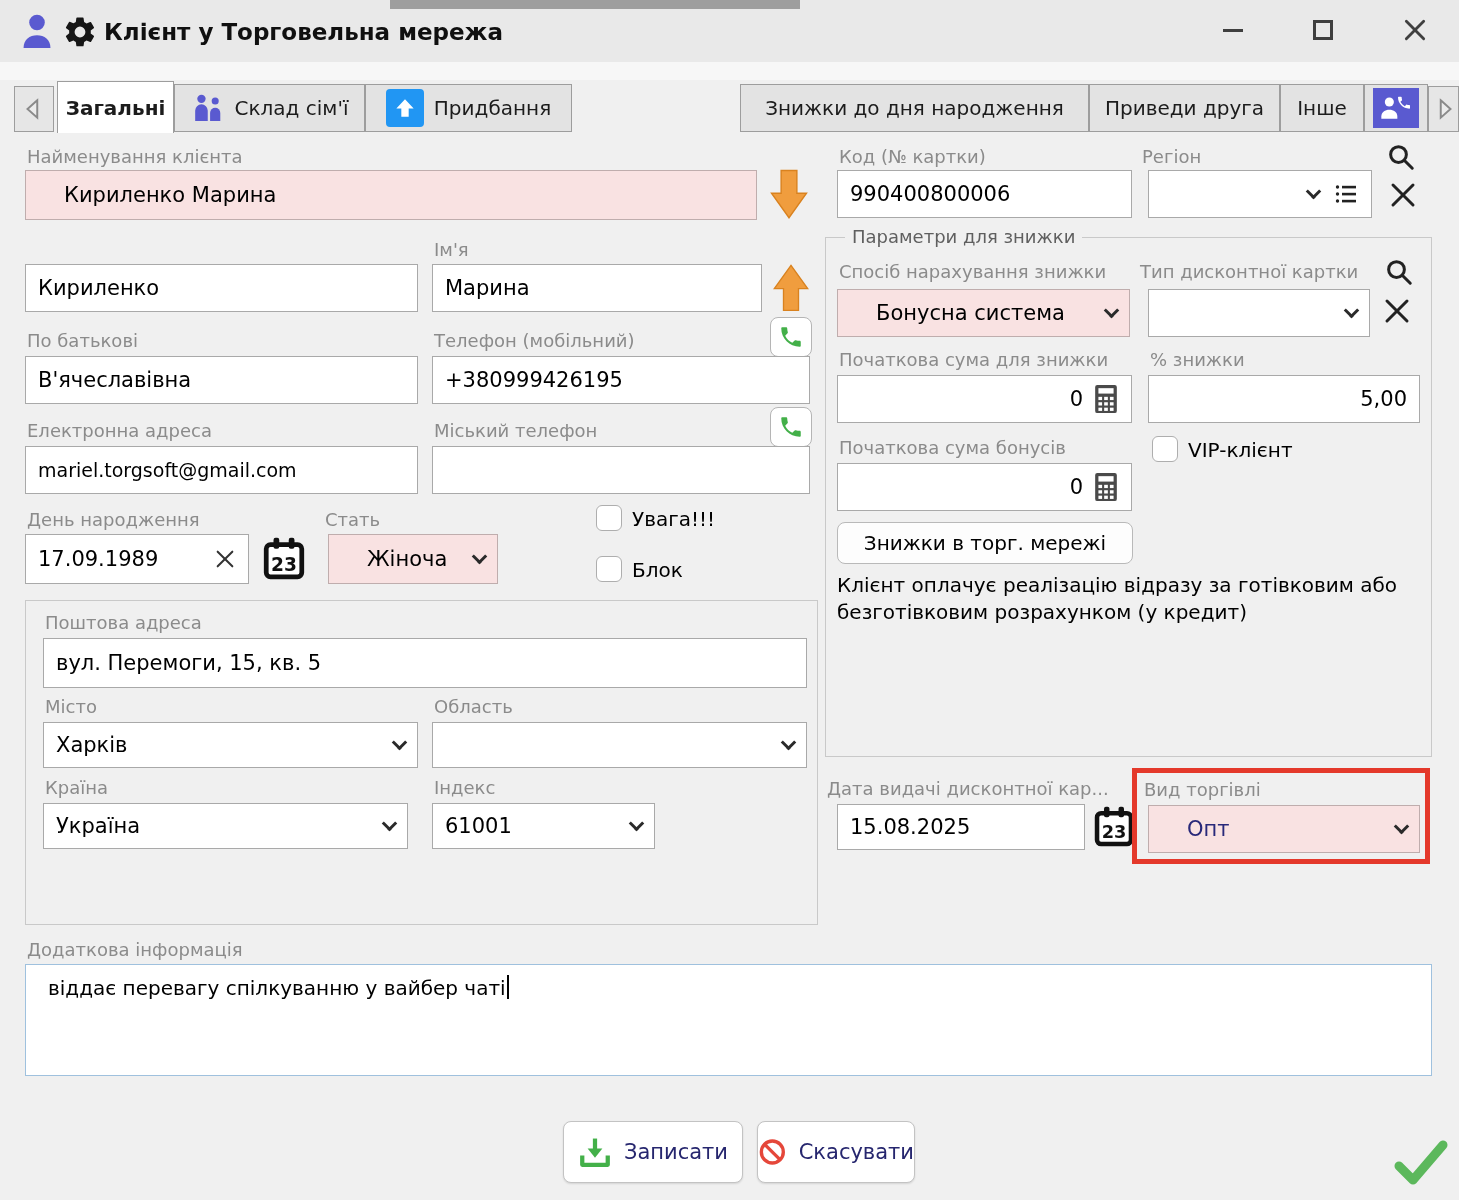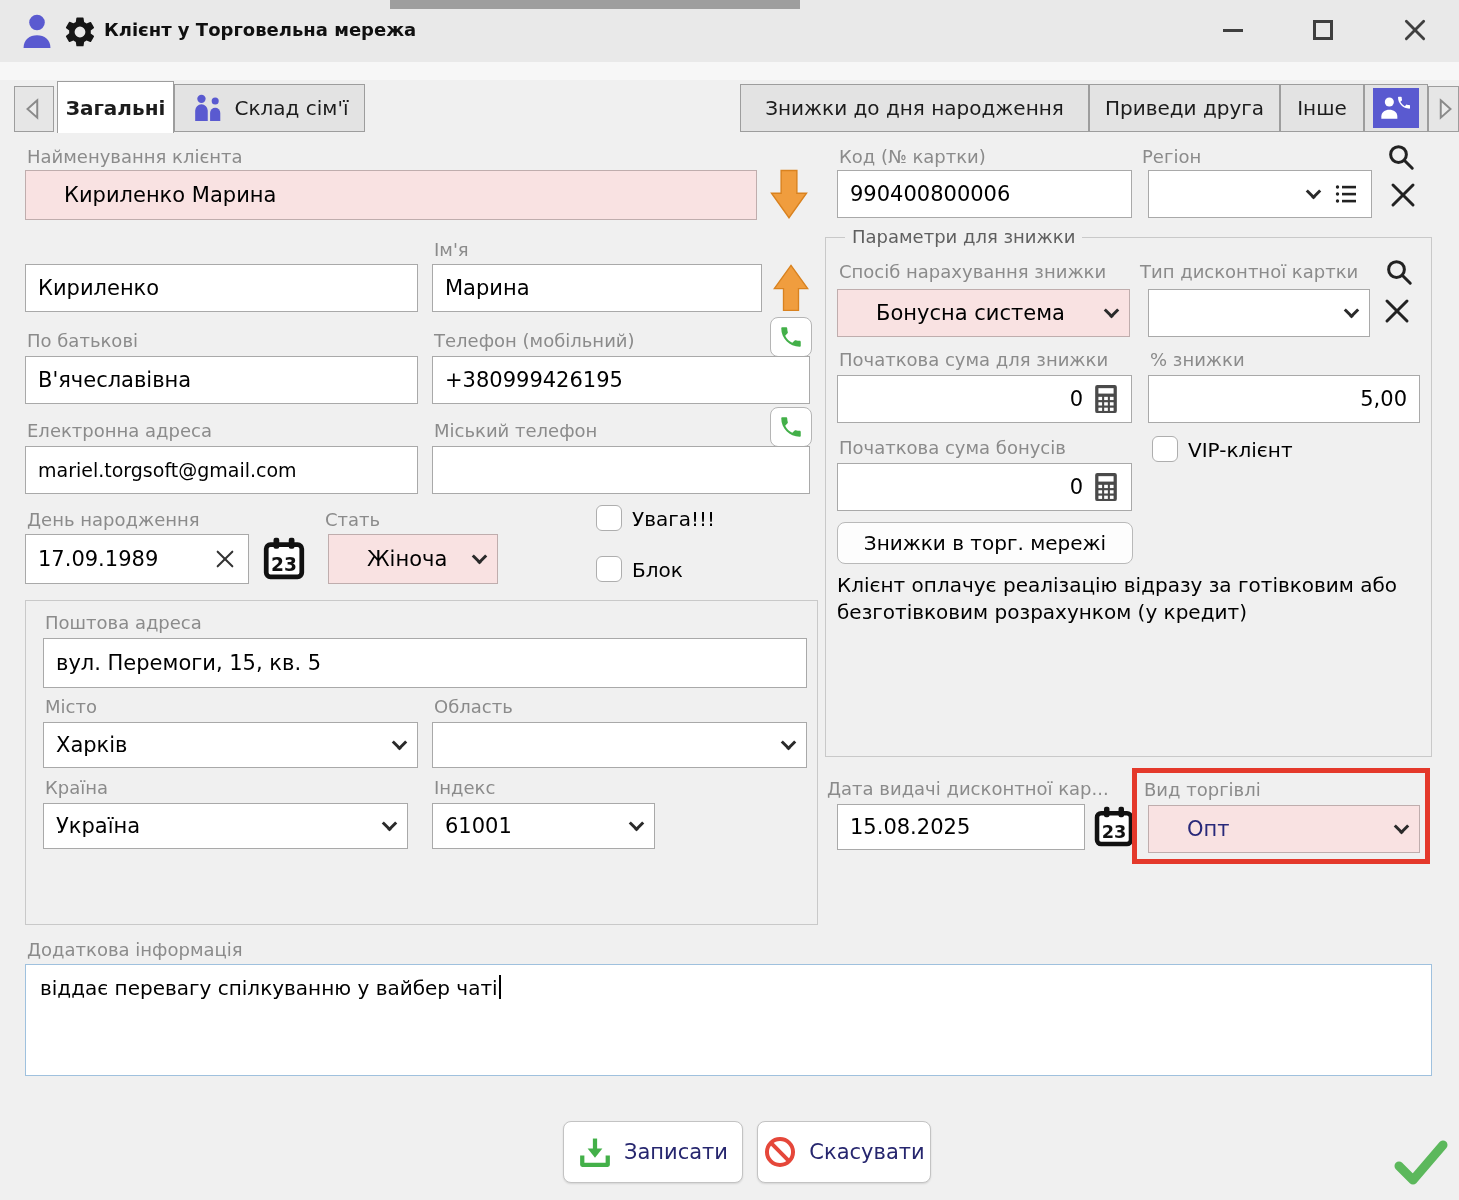--- a/index.html
+++ b/index.html
@@ -4,21 +4,21 @@
 <style>
   * { margin:0; padding:0; box-sizing:border-box; }
   html,body { width:1459px; height:1200px; }
   body { font-family:"DejaVu Sans","Liberation Sans",sans-serif; background:#f0f0f0; position:relative; overflow:hidden; }
   .abs { position:absolute; }
 
   
   .titlebar { left:0; top:0; width:1459px; height:62px; background:#e9e9e9; }
   .top-strip { left:390px; top:0; width:410px; height:9px; background:#9e9e9e; }
   .subband  { left:0; top:62px; width:1459px; height:18px; background:#f7f7f7; }
-  .win-title { font-size:18px; font-weight:bold; color:#101010; white-space:nowrap; }
+  .win-title { font-size:23px; font-weight:bold; color:#101010; white-space:nowrap; }
   .wc { display:flex; align-items:center; justify-content:center; width:46px; height:40px; }
 
   
   .tab { position:absolute; top:84px; height:48px; background:#e3e3e3; border:1px solid #9d9d9d;
          display:flex; align-items:center; justify-content:center; gap:10px;
          font-size:20px; color:#1c1c1c; white-space:nowrap; }
   .tab.active { top:81px; height:52px; background:#fff; border-bottom:none; z-index:2; font-weight:700; }
   .navbtn { position:absolute; top:86px; height:46px; background:#e6e6e6; border:1px solid #9d9d9d;
             display:flex; align-items:center; justify-content:center; }
 
@@ -36,21 +36,21 @@
   .cblbl { font-size:20px; color:#000; white-space:nowrap; }
   .iconbtn { position:absolute; background:#fff; border:1px solid #b5b5b5; border-radius:8px;
              display:flex; align-items:center; justify-content:center; }
   .flatbtn { position:absolute; background:#fdfdfd; border:1px solid #b9b9b9; border-radius:8px;
              display:flex; align-items:center; justify-content:center; font-size:20px; color:#000; }
   .note { font-size:20px; color:#000; line-height:1.35; }
   .redbox { position:absolute; border:5px solid #e4392b; }
   .bigbtn { position:absolute; background:#fff; border:1px solid #c3c3c3; border-radius:8px;
             display:flex; align-items:center; justify-content:center; gap:12px;
             font-size:21px; color:#26266e; box-shadow:0 1px 2px rgba(0,0,0,.12); }
-  .memo { position:absolute; background:#fff; border:1px solid #9fc1de; padding:10px 14px;
+  .memo { position:absolute; background:#fff; border:1px solid #9fc1de; padding:10px 22px;
           font-size:20px; color:#000; }
   .caret { display:inline-block; width:2px; height:24px; background:#000; vertical-align:-4px; margin-left:1px; }
   .navy { color:#29297a; }
 </style>
 </head>
 <body>
 
 <div class="abs" style="left:0;top:0;width:1459px;height:1200px;">
 
   <div class="abs titlebar"></div>
@@ -92,20 +92,28 @@
   <div class="tab" style="left:174px;width:191px;">
     <svg width="34" height="32" viewBox="0 0 26 24">
       <circle cx="8" cy="5" r="3.2" fill="#5a5ad0"></circle>
       <path d="M3.2 22v-8a4.8 4.8 0 0 1 9.6 0v8z" fill="#5a5ad0"></path>
       <circle cx="18.5" cy="6.6" r="2.7" fill="#5a5ad0"></circle>
       <path d="M14.6 22v-6.2a3.9 3.9 0 0 1 7.8 0V22z" fill="#5a5ad0"></path>
     </svg>
     <span>Склад сім'ї</span>
   </div>
 
+  <div class="tab" style="left:365px;width:207px;">
+    <div style="width:38px;height:38px;background:#2196f3;border-radius:4px;display:flex;align-items:center;justify-content:center;">
+      <svg width="26" height="26" viewBox="0 0 24 24">
+        <polygon points="12,4 20,12.5 15.4,12.5 15.4,20 8.6,20 8.6,12.5 4,12.5" fill="#fff"></polygon>
+      </svg>
+    </div>
+    <span>Придбання</span>
+  </div>
 
 
   <div class="tab" style="left:740px;width:349px;">
     <span>Знижки до дня народження</span>
   </div>
 
   <div class="tab" style="left:1089px;width:191px;">
     <span>Приведи друга</span>
   </div>
 
@@ -365,21 +373,21 @@
 
   <div class="bigbtn" style="left:563px;top:1121px;width:180px;height:62px;">
     <svg width="34" height="34" viewBox="0 0 24 24">
       <line x1="12" y1="2.5" x2="12" y2="10.5" stroke="#43b049" stroke-width="3"></line>
       <polygon points="6.8,9.5 17.2,9.5 12,16" fill="#43b049"></polygon>
       <path d="M3 14.5v6.5h18v-6.5" fill="none" stroke="#43b049" stroke-width="3" stroke-linejoin="round"></path>
     </svg>
     <span>Записати</span>
   </div>
 
-  <div class="bigbtn" style="left:757px;top:1121px;width:174px;height:62px;">
+  <div class="bigbtn" style="left:757px;top:1121px;width:158px;height:62px;">
     <svg width="34" height="34" viewBox="0 0 24 24">
       <circle cx="12" cy="12" r="9.2" fill="none" stroke="#e5473a" stroke-width="2.8"></circle>
       <line x1="5.8" y1="5.8" x2="18.2" y2="18.2" stroke="#e5473a" stroke-width="2.8"></line>
     </svg>
     <span>Скасувати</span>
   </div>
 
   <svg class="abs" style="left:1392px;top:1134px;" width="58" height="56" viewBox="0 0 58 56">
     <polyline points="7,32 21,46 51,11" stroke="#5cb85c" stroke-width="9" fill="none" stroke-linecap="round" stroke-linejoin="round"></polyline>
   </svg>

